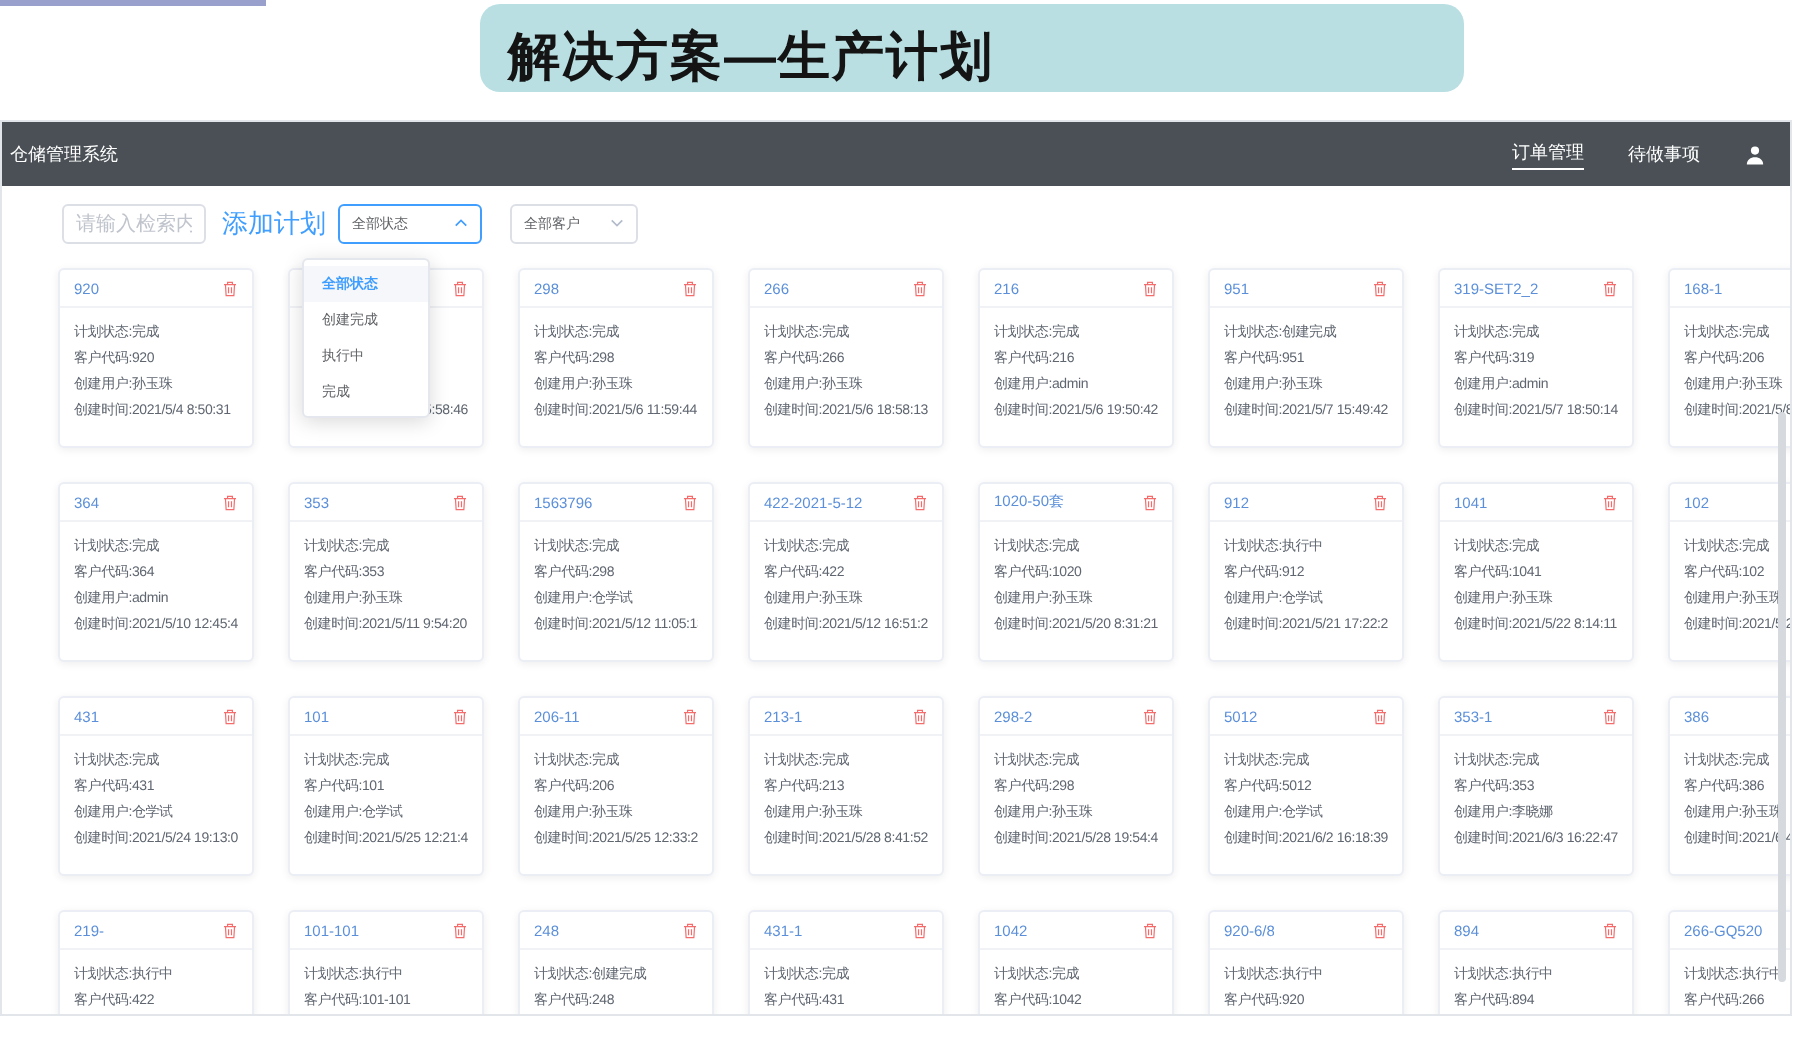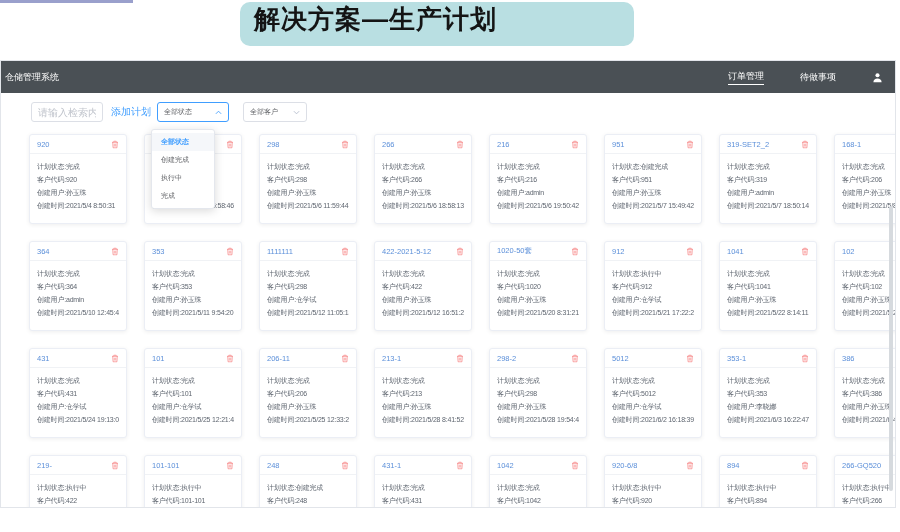--- a/index.html
+++ b/index.html
@@ -3,41 +3,41 @@
 <meta charset="utf-8">
 <style>
   * { margin:0; padding:0; box-sizing:border-box; }
   html,body { width:900px; height:532px; background:#fff; overflow:hidden; }
   body { font-family:"Liberation Sans","DejaVu Sans",sans-serif; }
 
   .stage { position:relative; width:900px; height:532px; background:#fff; overflow:hidden; }
 
   .accent-line { position:absolute; left:0; top:0; width:133px; height:3px; background:#9aa0cc; }
 
-  .banner { position:absolute; left:240px; top:2px; width:394px; height:44px; background:#b9dfe2;
-            border-radius:10px; display:flex; align-items:flex-start; padding-left:14px; }
+  .banner { position:absolute; left:240px; top:2px; width:492px; height:44px; background:#b9dfe2;
+            border-radius:10px; display:flex; align-items:flex-end; padding-left:14px; }
   .banner-title { font-size:26px; font-weight:bold; color:#141414; letter-spacing:1px; }
 
   .app { position:absolute; left:0; top:60px; width:896px; height:448px; background:#5eead4;
          border:1px solid #e2e5ea; overflow:hidden; }
 
   .app-header { height:32px; background:#4a5055; display:flex; align-items:center; padding:0 12px 0 4px; }
   .app-title { color:#fff; font-size:9px; }
-  .nav { margin-left:auto; display:flex; align-items:center; gap:36px; }
+  .nav { margin-left:auto; display:flex; align-items:center; gap:22px; }
   .nav-link { color:#fff; font-size:9px; cursor:pointer; }
   .nav-link.underlined { border-bottom:1px solid #fff; padding-bottom:1px; }
   .user-icon { display:flex; align-items:center; cursor:pointer; }
 
   .app-body { position:relative; height:414px; background:#fff; overflow:hidden; }
 
   .toolbar { position:absolute; left:0; top:8px; height:22px; display:flex; align-items:center; padding-left:30px; }
   .search { width:72px; height:20px; border:1px solid #dcdfe6; border-radius:3px; font-size:10px;
             padding:0 6px; color:#606266; outline:none; font-family:inherit; }
   .search::placeholder { color:#c0c4cc; }
-  .add-link { font-size:10px; color:#409eff; margin-left:8px; cursor:pointer; white-space:nowrap; }
+  .add-link { font-size:13px; color:#409eff; margin-left:8px; cursor:pointer; white-space:nowrap; }
   .select { height:20px; border:1px solid #dcdfe6; border-radius:3px; background:#fff; display:flex;
             align-items:center; justify-content:space-between; padding:0 6px; font-size:7px; color:#606266;
             cursor:pointer; }
   .select.status { width:72px; margin-left:6px; border-color:#409eff; }
   .select.customer { width:64px; margin-left:14px; }
 
   .grid { position:absolute; left:28px; top:41px; display:grid; grid-template-columns:repeat(8,98px);
           grid-auto-rows:90px; gap:17px; }
 
   .card { position:relative; background:#fff; border:1px solid #ebeef5; border-radius:3px;
@@ -290,21 +290,21 @@
       <div class="line"><span>计划状态:</span><span>完成</span></div>
       <div class="line"><span>客户代码:</span><span>353</span></div>
       <div class="line"><span>创建用户:</span><span>孙玉珠</span></div>
       <div class="line"><span>创建时间:</span><span>2021/5/11 9:54:20</span></div>
     </div>
 
   </div>
 
   <div class="card">
     <div class="card-head">
-      <span class="card-title">1111111</span>
+      <span class="card-title">1563796</span>
       <span class="trash">
         <svg width="8" height="9" viewBox="0 0 12 13">
           <path d="M1.5 3.2h9 M4.2 3.2V1.6h3.6v1.6 M2.6 3.2l.5 8.2h5.8l.5-8.2 M4.9 5.2v4.4 M7.1 5.2v4.4" stroke="#f56c6c" stroke-width="0.9" fill="none"></path>
         </svg>
       </span>
     </div>
     <div class="card-body">
       <div class="line"><span>计划状态:</span><span>完成</span></div>
       <div class="line"><span>客户代码:</span><span>298</span></div>
       <div class="line"><span>创建用户:</span><span>仓学试</span></div>

